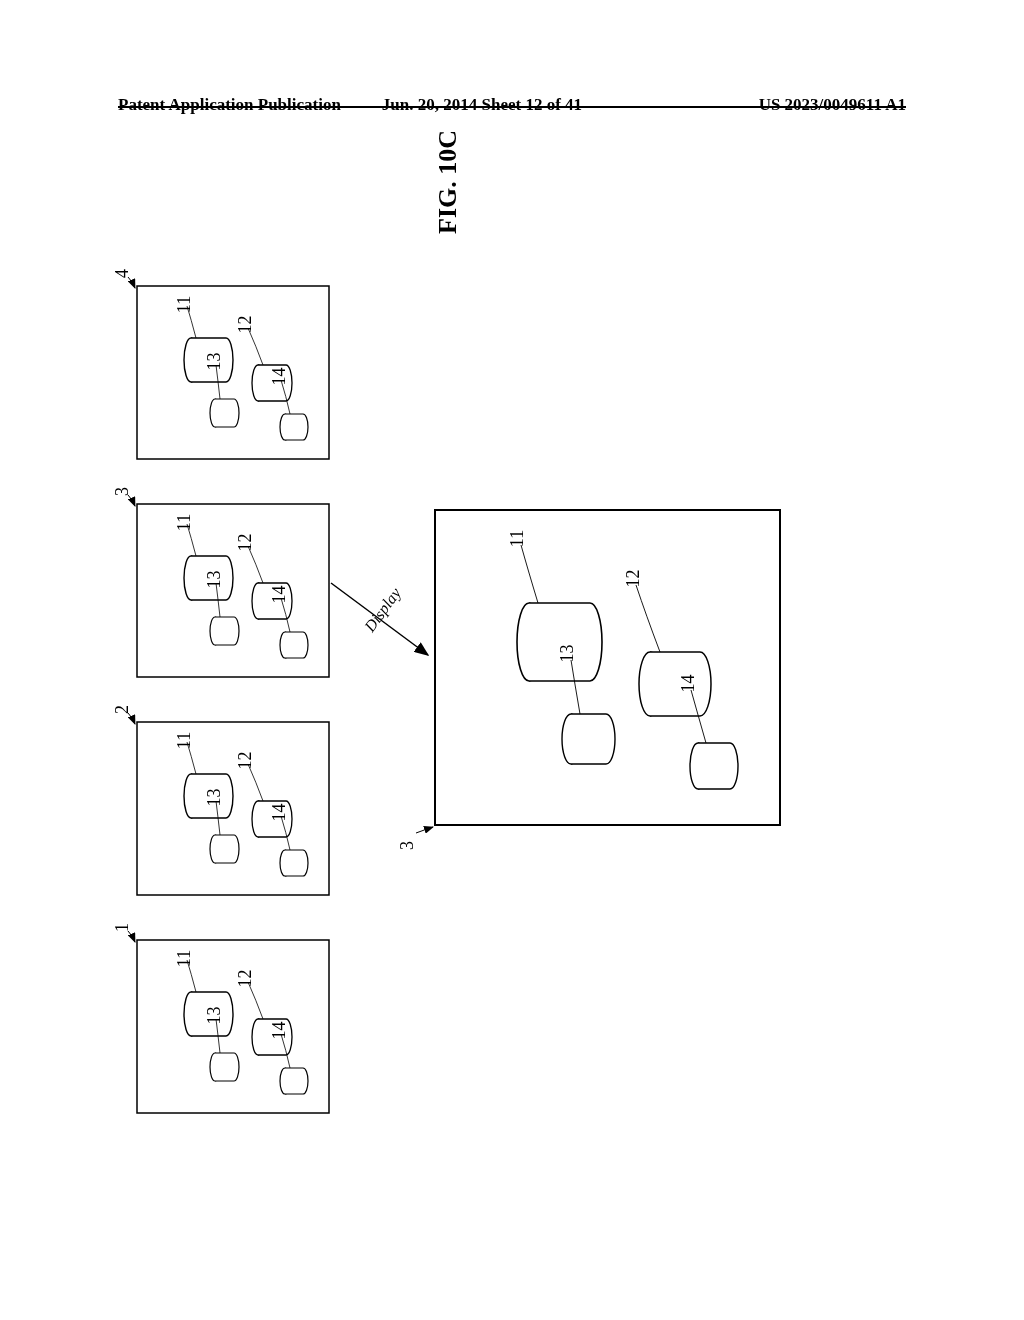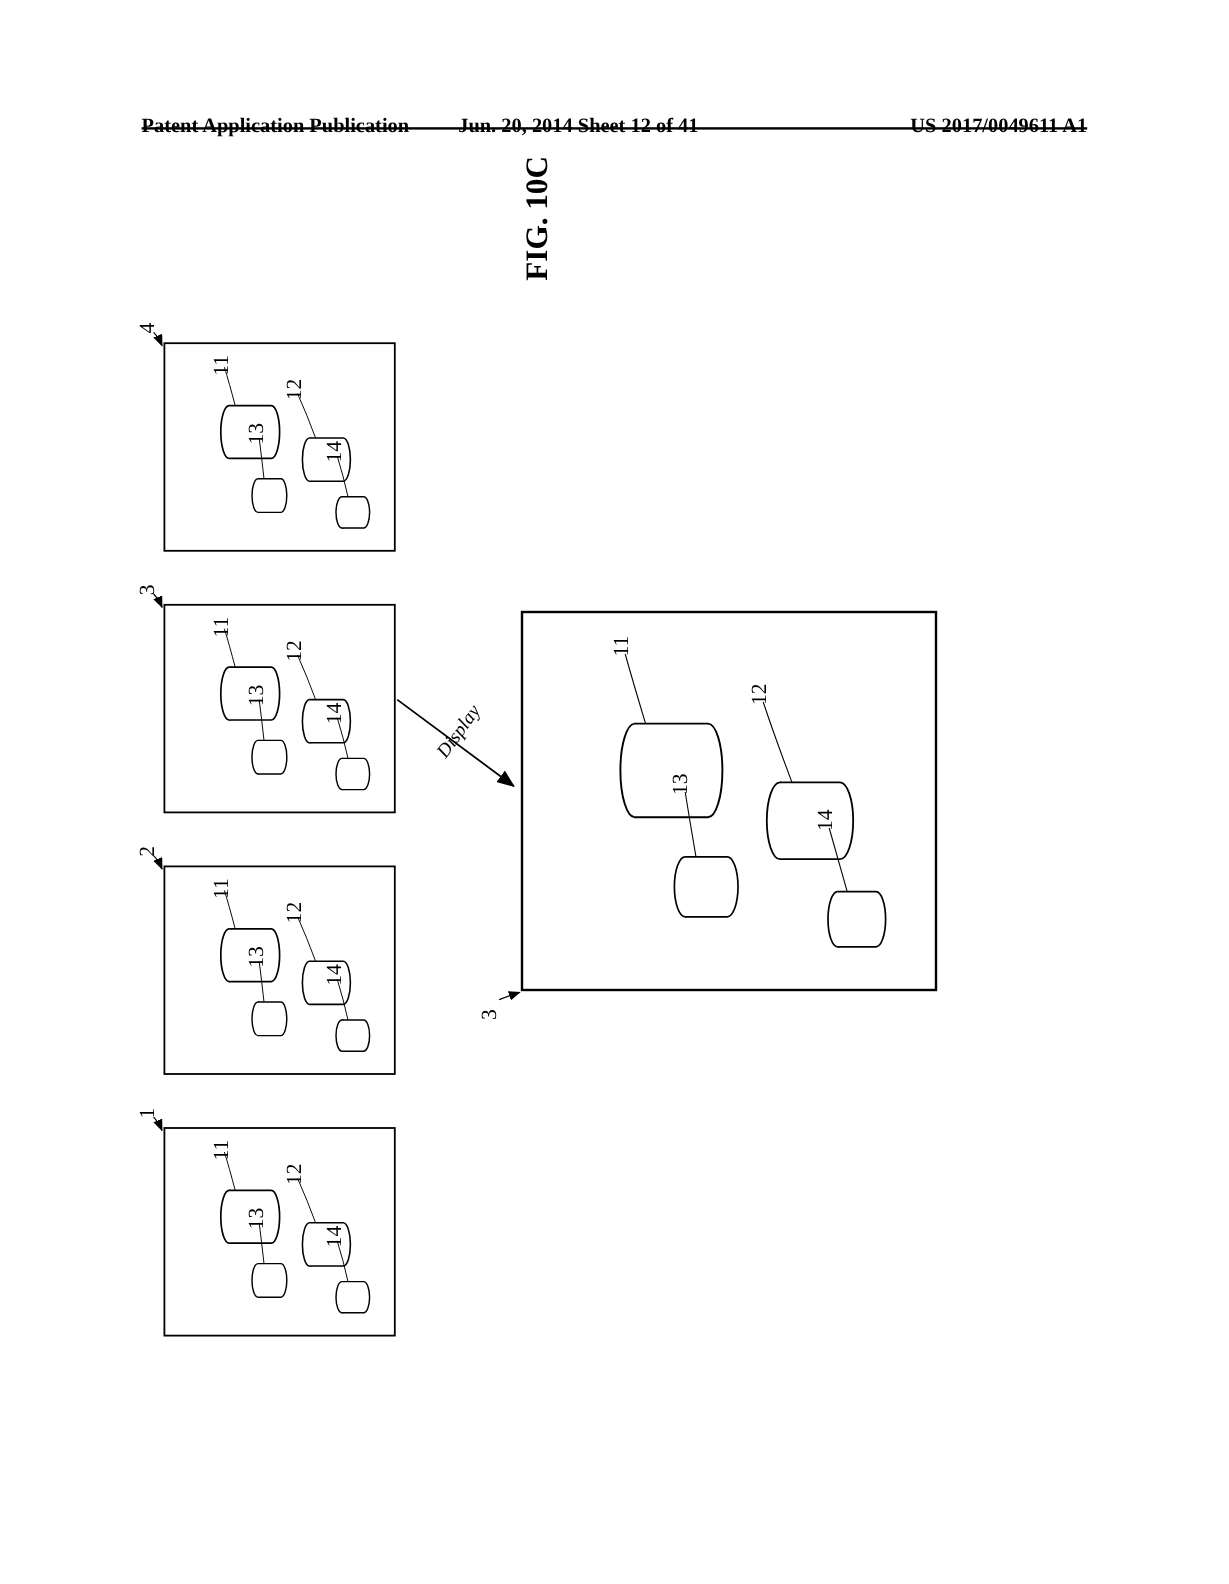--- a/index.html
+++ b/index.html
@@ -16,21 +16,21 @@
   svg { position: absolute; top: 0; left: 0; overflow: visible; }
 </style>
 </head>
 <body>
 
 <div class="page">
 
   <div class="header">
     <span class="header-left">Patent Application Publication</span>
     <span class="header-center">Jun. 20, 2014  Sheet 12 of 41</span>
-    <span class="header-right">US 2017/0049611 A1</span>
+    <span class="header-right">US 2023/0049611 A1</span>
   </div>
   <div class="rule"></div>
 
   <div class="canvas">
 
     <div class="fig-label" style="left: 268px; top: 12px;">FIG. 10C</div>
 
     <svg width="714" height="1020">
       <defs>
         <marker id="arrowhead" markerWidth="10" markerHeight="8" refX="9" refY="4" orient="auto">

